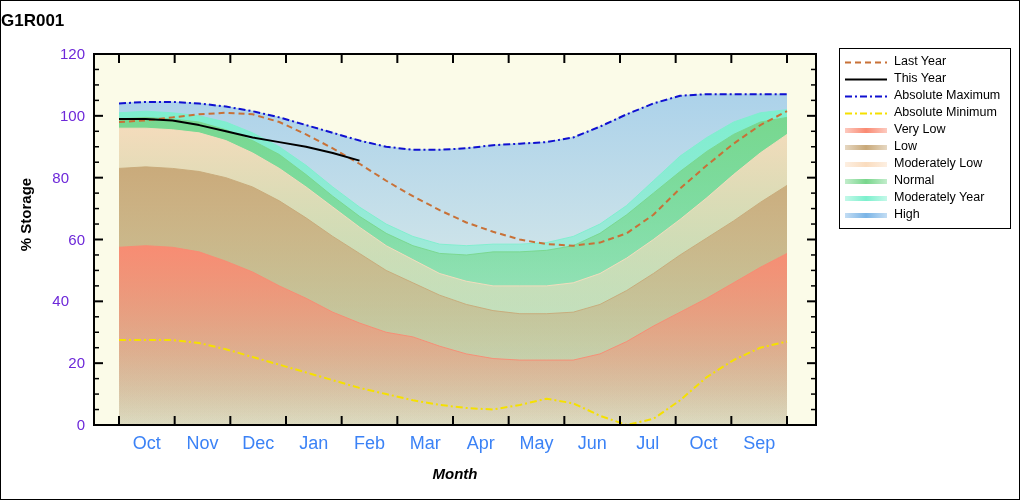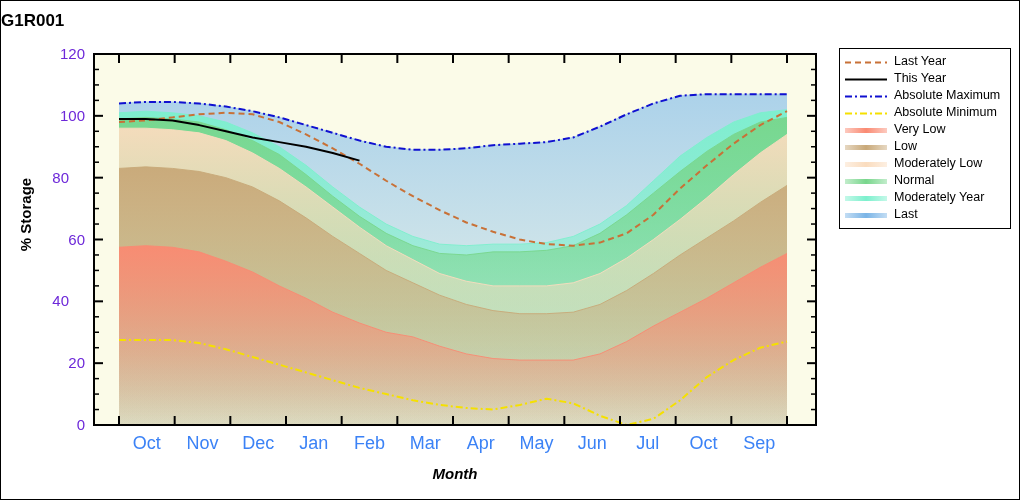--- a/index.html
+++ b/index.html
@@ -286,17 +286,17 @@
         <span class="legend-key"><svg width="42" height="13">
             <defs>
               <linearGradient id="lg-9" x1="0" y1="0" x2="1" y2="0">
                 <stop offset="0%" stop-color="#7ab4e6" stop-opacity="0.45"></stop>
                 <stop offset="50%" stop-color="#7ab4e6" stop-opacity="1"></stop>
                 <stop offset="100%" stop-color="#7ab4e6" stop-opacity="0.45"></stop>
               </linearGradient>
             </defs>
             <rect x="0" y="4" width="42" height="5" fill="url(#lg-9)"></rect>
           </svg></span>
-        <span class="legend-text">Last</span>
+        <span class="legend-text">High</span>
       </div>
     </div>
 
 </div>
 
 </body></html>

